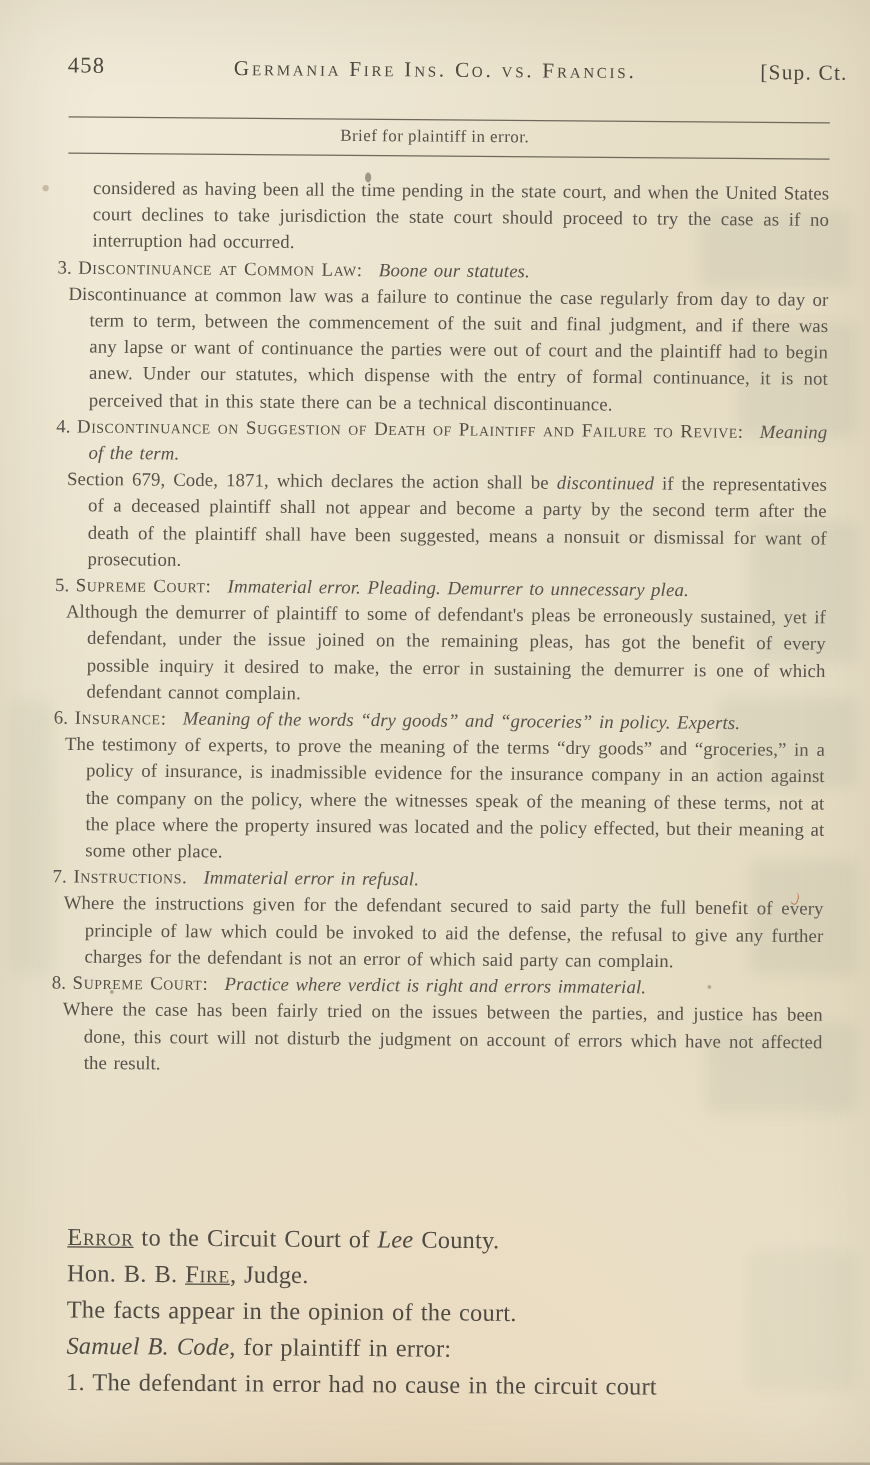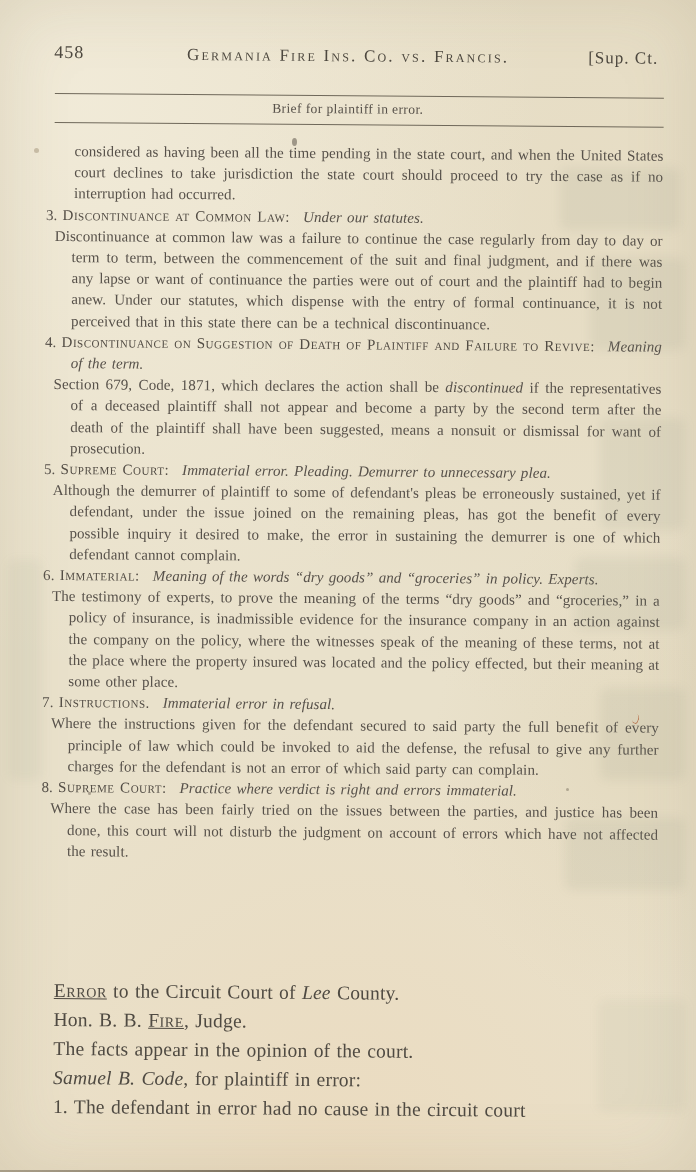--- a/index.html
+++ b/index.html
@@ -12,21 +12,21 @@
           radial-gradient(90% 70% at 85% 20%, rgba(226,214,186,0.45), transparent 60%),
           radial-gradient(100% 60% at 50% 100%, rgba(236,214,182,0.55), transparent 65%),
           radial-gradient(40% 30% at 90% 65%, rgba(221,208,176,0.40), transparent 70%);
         box-shadow:inset 0 0 70px rgba(140,120,85,0.18);}
   .tilt{position:absolute;inset:0;transform:rotate(0.45deg);transform-origin:60px 80px;}
 
   
   .page-num{position:absolute;left:54px;top:42px;font-size:18px;color:#4d483f;letter-spacing:1px;}
   .running-title{position:absolute;left:0;right:0;top:44px;text-align:center;
         font-variant:small-caps;font-size:17px;letter-spacing:2.2px;color:#4d483f;}
-  .court-label{position:absolute;right:38px;top:44px;font-size:17px;color:#4d483f;letter-spacing:1px;}
+  .court-label{position:absolute;right:18px;top:44px;font-size:17px;color:#4d483f;letter-spacing:1px;}
   .rule{position:absolute;left:55px;right:32px;height:1.4px;background:#6f685a;}
   .rule-top{top:93px;}
   .rule-bottom{top:122px;}
   .caption{position:absolute;left:0;right:0;top:99px;text-align:center;
         font-size:13.5px;color:#57514a;letter-spacing:0.4px;}
 
   
   .content{position:absolute;top:141px;left:47px;width:617px;}
   .syllabus{font-size:15px;line-height:21.2px;color:#57514a;text-align:justify;
         word-spacing:0.09em;letter-spacing:0.1px;}
@@ -77,33 +77,33 @@
     <span class="court-label">[Sup. Ct.</span>
 
     <div class="rule rule-top"></div>
     <div class="caption">Brief for plaintiff in error.</div>
     <div class="rule rule-bottom"></div>
 
     <div class="content syllabus">
       <p class="syl-intro">considered as having been all the time pending in the state court, and when the United States court declines to take jurisdiction the state court should proceed to try the case as if no interruption had occurred.</p>
       <div>
           <div class="syl-item">
-            <p class="syl-heading"><span class="syl-num">3.</span> <span class="sc-head">Discontinuance at Common Law:</span><span class="catch-gap"></span><span class="it">Under our statutes.</span></p>
+            <p class="syl-heading"><span class="syl-num">3.</span> <span class="sc-head">Discontinuance at Common Law:</span><span class="catch-gap"></span><span class="it">Boone our statutes.</span></p>
             <p class="syl-body"><span>Discontinuance at common law was a failure to continue the case regularly from day to day or term to term, between the commencement of the suit and final judgment, and if there was any lapse or want of continuance the parties were out of court and the plaintiff had to begin anew. Under our statutes, which dispense with the entry of formal continuance, it is not perceived that in this state there can be a technical discontinuance.</span></p>
           </div>
           <div class="syl-item">
             <p class="syl-heading"><span class="syl-num">4.</span> <span class="sc-head">Discontinuance on Suggestion of Death of Plaintiff and Failure to Revive:</span><span class="catch-gap"></span><span class="it">Meaning of the term.</span></p>
             <p class="syl-body"><span>Section 679, Code, 1871, which declares the action shall be </span><span class="it">discontinued</span><span> if the representatives of a deceased plaintiff shall not appear and become a party by the second term after the death of the plaintiff shall have been suggested, means a nonsuit or dismissal for want of prosecution.</span></p>
           </div>
           <div class="syl-item">
             <p class="syl-heading"><span class="syl-num">5.</span> <span class="sc-head">Supreme Court:</span><span class="catch-gap"></span><span class="it">Immaterial error. Pleading. Demurrer to unnecessary plea.</span></p>
             <p class="syl-body"><span>Although the demurrer of plaintiff to some of defendant's pleas be erroneously sustained, yet if defendant, under the issue joined on the remaining pleas, has got the benefit of every possible inquiry it desired to make, the error in sustaining the demurrer is one of which defendant cannot complain.</span></p>
           </div>
           <div class="syl-item">
-            <p class="syl-heading"><span class="syl-num">6.</span> <span class="sc-head">Immaterial:</span><span class="catch-gap"></span><span class="it">Meaning of the words “dry goods” and “groceries” in policy. Experts.</span></p>
+            <p class="syl-heading"><span class="syl-num">6.</span> <span class="sc-head">Insurance:</span><span class="catch-gap"></span><span class="it">Meaning of the words “dry goods” and “groceries” in policy. Experts.</span></p>
             <p class="syl-body"><span>The testimony of experts, to prove the meaning of the terms “dry goods” and “groceries,” in a policy of insurance, is inadmissible evidence for the insurance company in an action against the company on the policy, where the witnesses speak of the meaning of these terms, not at the place where the property insured was located and the policy effected, but their meaning at some other place.</span></p>
           </div>
           <div class="syl-item">
             <p class="syl-heading"><span class="syl-num">7.</span> <span class="sc-head">Instructions.</span><span class="catch-gap"></span><span class="it">Immaterial error in refusal.</span></p>
             <p class="syl-body"><span>Where the instructions given for the defendant secured to said party the full benefit of every principle of law which could be invoked to aid the defense, the refusal to give any further charges for the defendant is not an error of which said party can complain.</span></p>
           </div>
           <div class="syl-item">
             <p class="syl-heading"><span class="syl-num">8.</span> <span class="sc-head">Supreme Court:</span><span class="catch-gap"></span><span class="it">Practice where verdict is right and errors immaterial.</span></p>
             <p class="syl-body"><span>Where the case has been fairly tried on the issues between the parties, and justice has been done, this court will not disturb the judgment on account of errors which have not affected the result.</span></p>
           </div>

